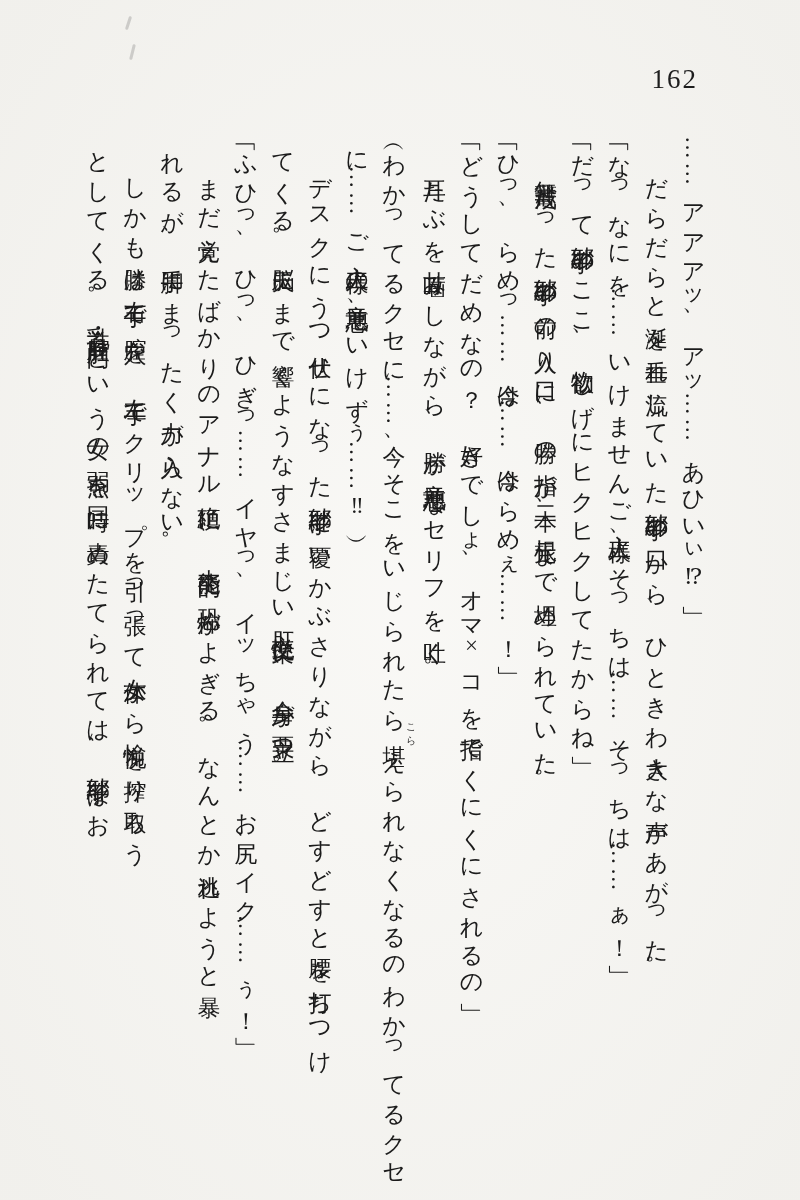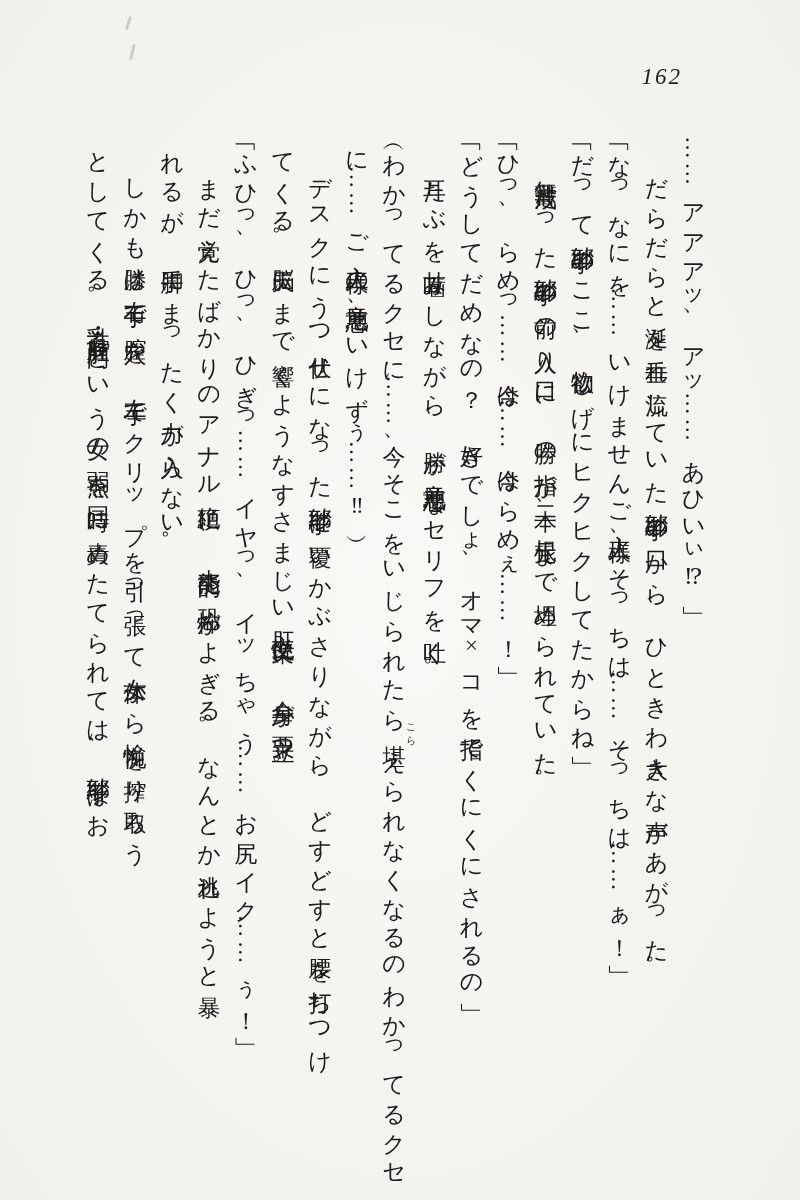--- a/index.html
+++ b/index.html
@@ -17,23 +17,22 @@
   .page {
     position: absolute;
     inset: 0;
     background:
       radial-gradient(ellipse at 50% 50%, rgba(255,255,255,0.35), rgba(0,0,0,0.02) 95%),
       #f6f5f1;
   }
   .page-number {
     position: absolute;
     top: 64px;
-    right: 118px;
-    font-size: 23px;
-    font-style: italic;
+    right: 102px;
+    font-size: 27px;
     color: #1d1d1d;
     letter-spacing: 2px;
   }
   .text-block {
     position: absolute;
     top: 136px;
     right: 88px;
     height: 1058px;
     writing-mode: vertical-rl;
     text-orientation: mixed;

